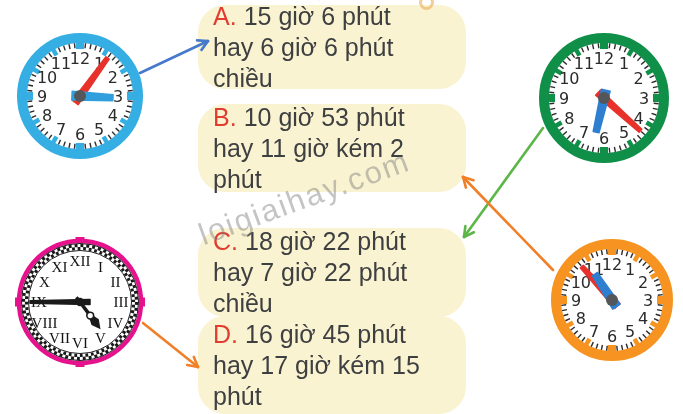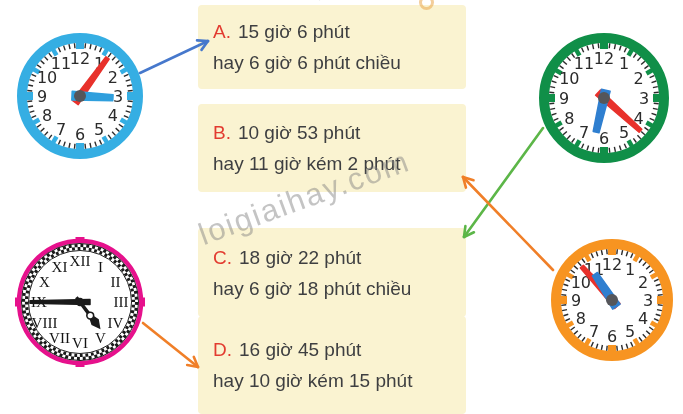--- a/index.html
+++ b/index.html
@@ -1,21 +1,21 @@
 <!DOCTYPE html>
 <html><head>
 <meta charset="utf-8">
 <style>
   *{box-sizing:border-box}
   html,body{margin:0;padding:0;background:#ffffff;font-family:"Liberation Sans",sans-serif}
   #stage{position:relative;width:683px;height:414px;background:#ffffff;overflow:hidden}
 
-  .abox{position:absolute;left:198px;width:268px;background:#faf3d1;border-radius:4px;
+  .abox{position:absolute;left:198px;width:268px;background:#faf3d1;border-radius:27px;
         display:flex;flex-direction:column;justify-content:center;padding:8px 15px;
-        font-size:19px;color:#3e3f41;line-height:31px;z-index:1}
+        font-size:25px;color:#3e3f41;line-height:31px;z-index:1}
   .abox .lbl{color:#e23b30;margin-right:7px}
   #box-a{top:5px;height:84px}
   #box-b{top:104px;height:88px}
   #box-c{top:228px;height:89px}
   #box-d{top:316px;height:98px}
 
   #scene{position:absolute;left:0;top:0;z-index:3;pointer-events:none}
 
   .wm{position:absolute;color:rgba(125,125,125,.45);font-size:31px;letter-spacing:2px;
       white-space:nowrap;z-index:2;transform-origin:left center;pointer-events:none}
@@ -40,28 +40,28 @@
     <div class="line">
       <span class="lbl">B.</span><span>10 giờ 53 phút</span>
     </div>
     <div class="line">hay 11 giờ kém 2 phút</div>
   </div>
 
   <div class="abox" id="box-c">
     <div class="line">
       <span class="lbl">C.</span><span>18 giờ 22 phút</span>
     </div>
-    <div class="line">hay 6 giờ 18 phút chiều</div>
+    <div class="line">hay 7 giờ 22 phút chiều</div>
   </div>
 
   <div class="abox" id="box-d">
     <div class="line">
       <span class="lbl">D.</span><span>16 giờ 45 phút</span>
     </div>
-    <div class="line">hay 10 giờ kém 15 phút</div>
+    <div class="line">hay 17 giờ kém 15 phút</div>
   </div>
 
   <div class="wm" id="wm-main">loigiaihay.com</div>
   <div class="wm" id="wm-top">loigiaihay.com</div>
   <div id="wm-ring"></div>
 
   <svg id="scene" width="683" height="414" viewBox="0 0 683 414">
       <g>
         <circle cx="80" cy="96" r="58" fill="#fff" stroke="#35aee3" stroke-width="10"></circle>
         <line x1="80" y1="41" x2="80" y2="49" stroke="#35aee3" stroke-width="8"></line>

